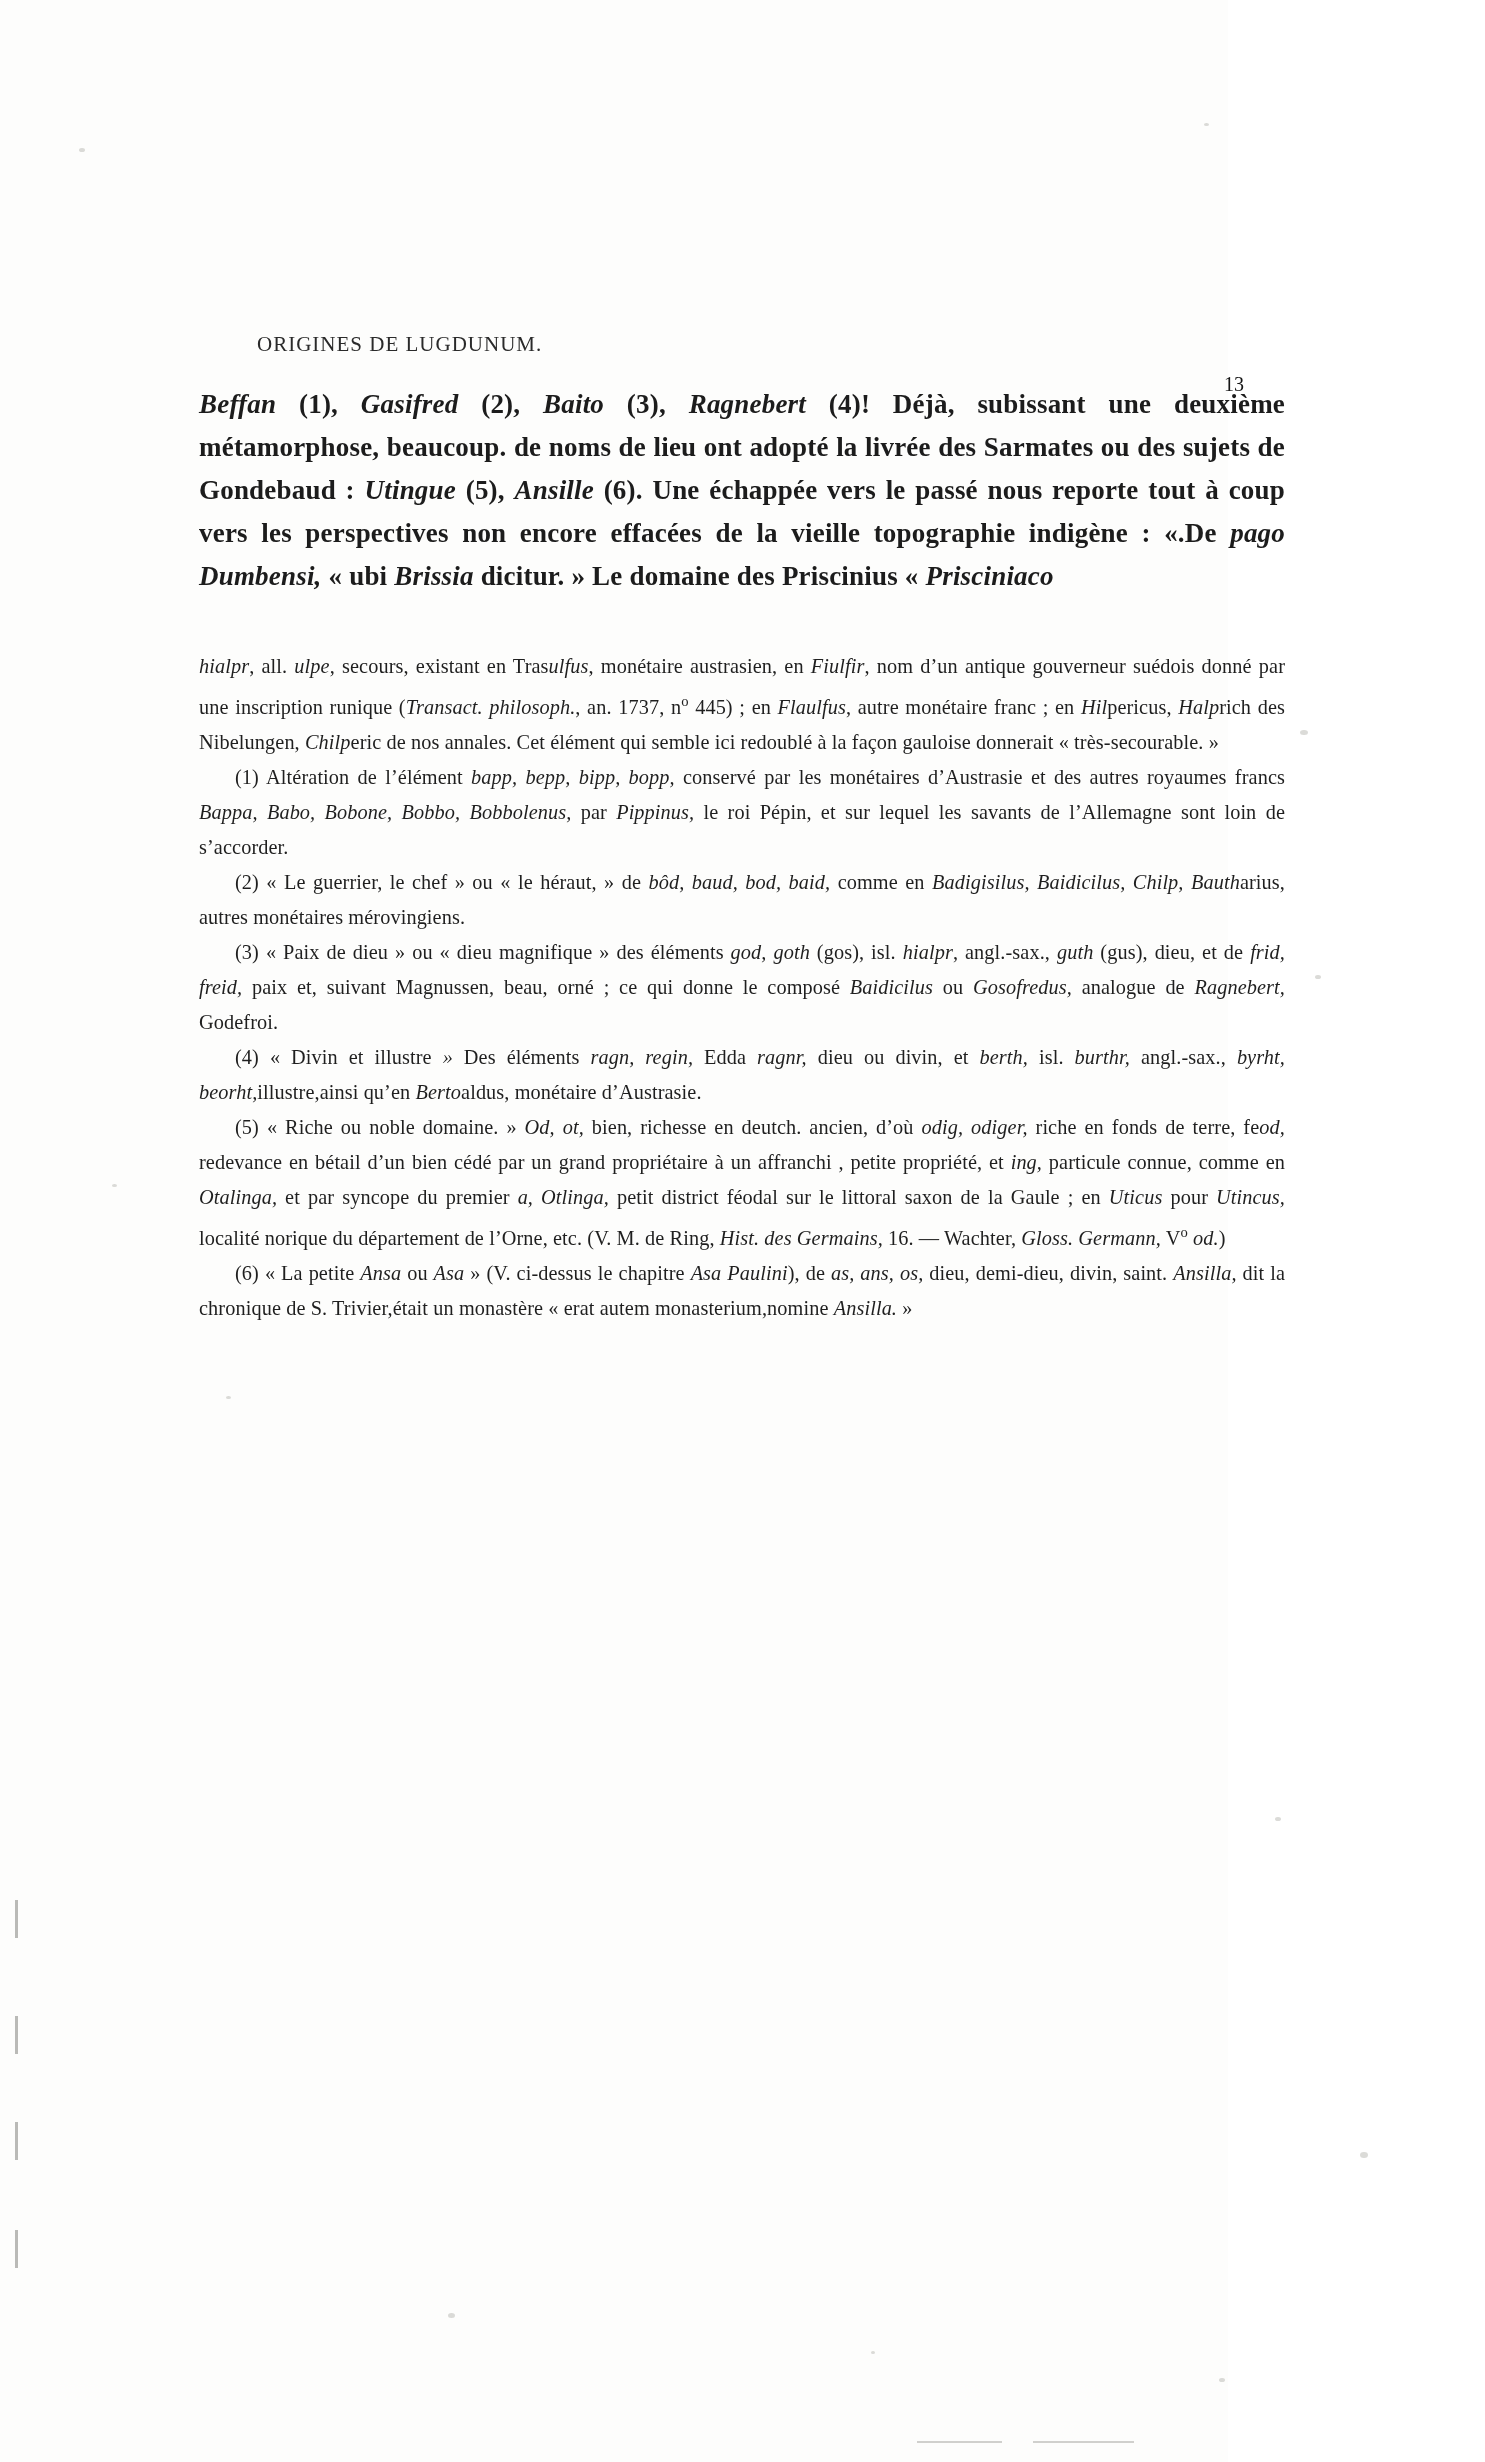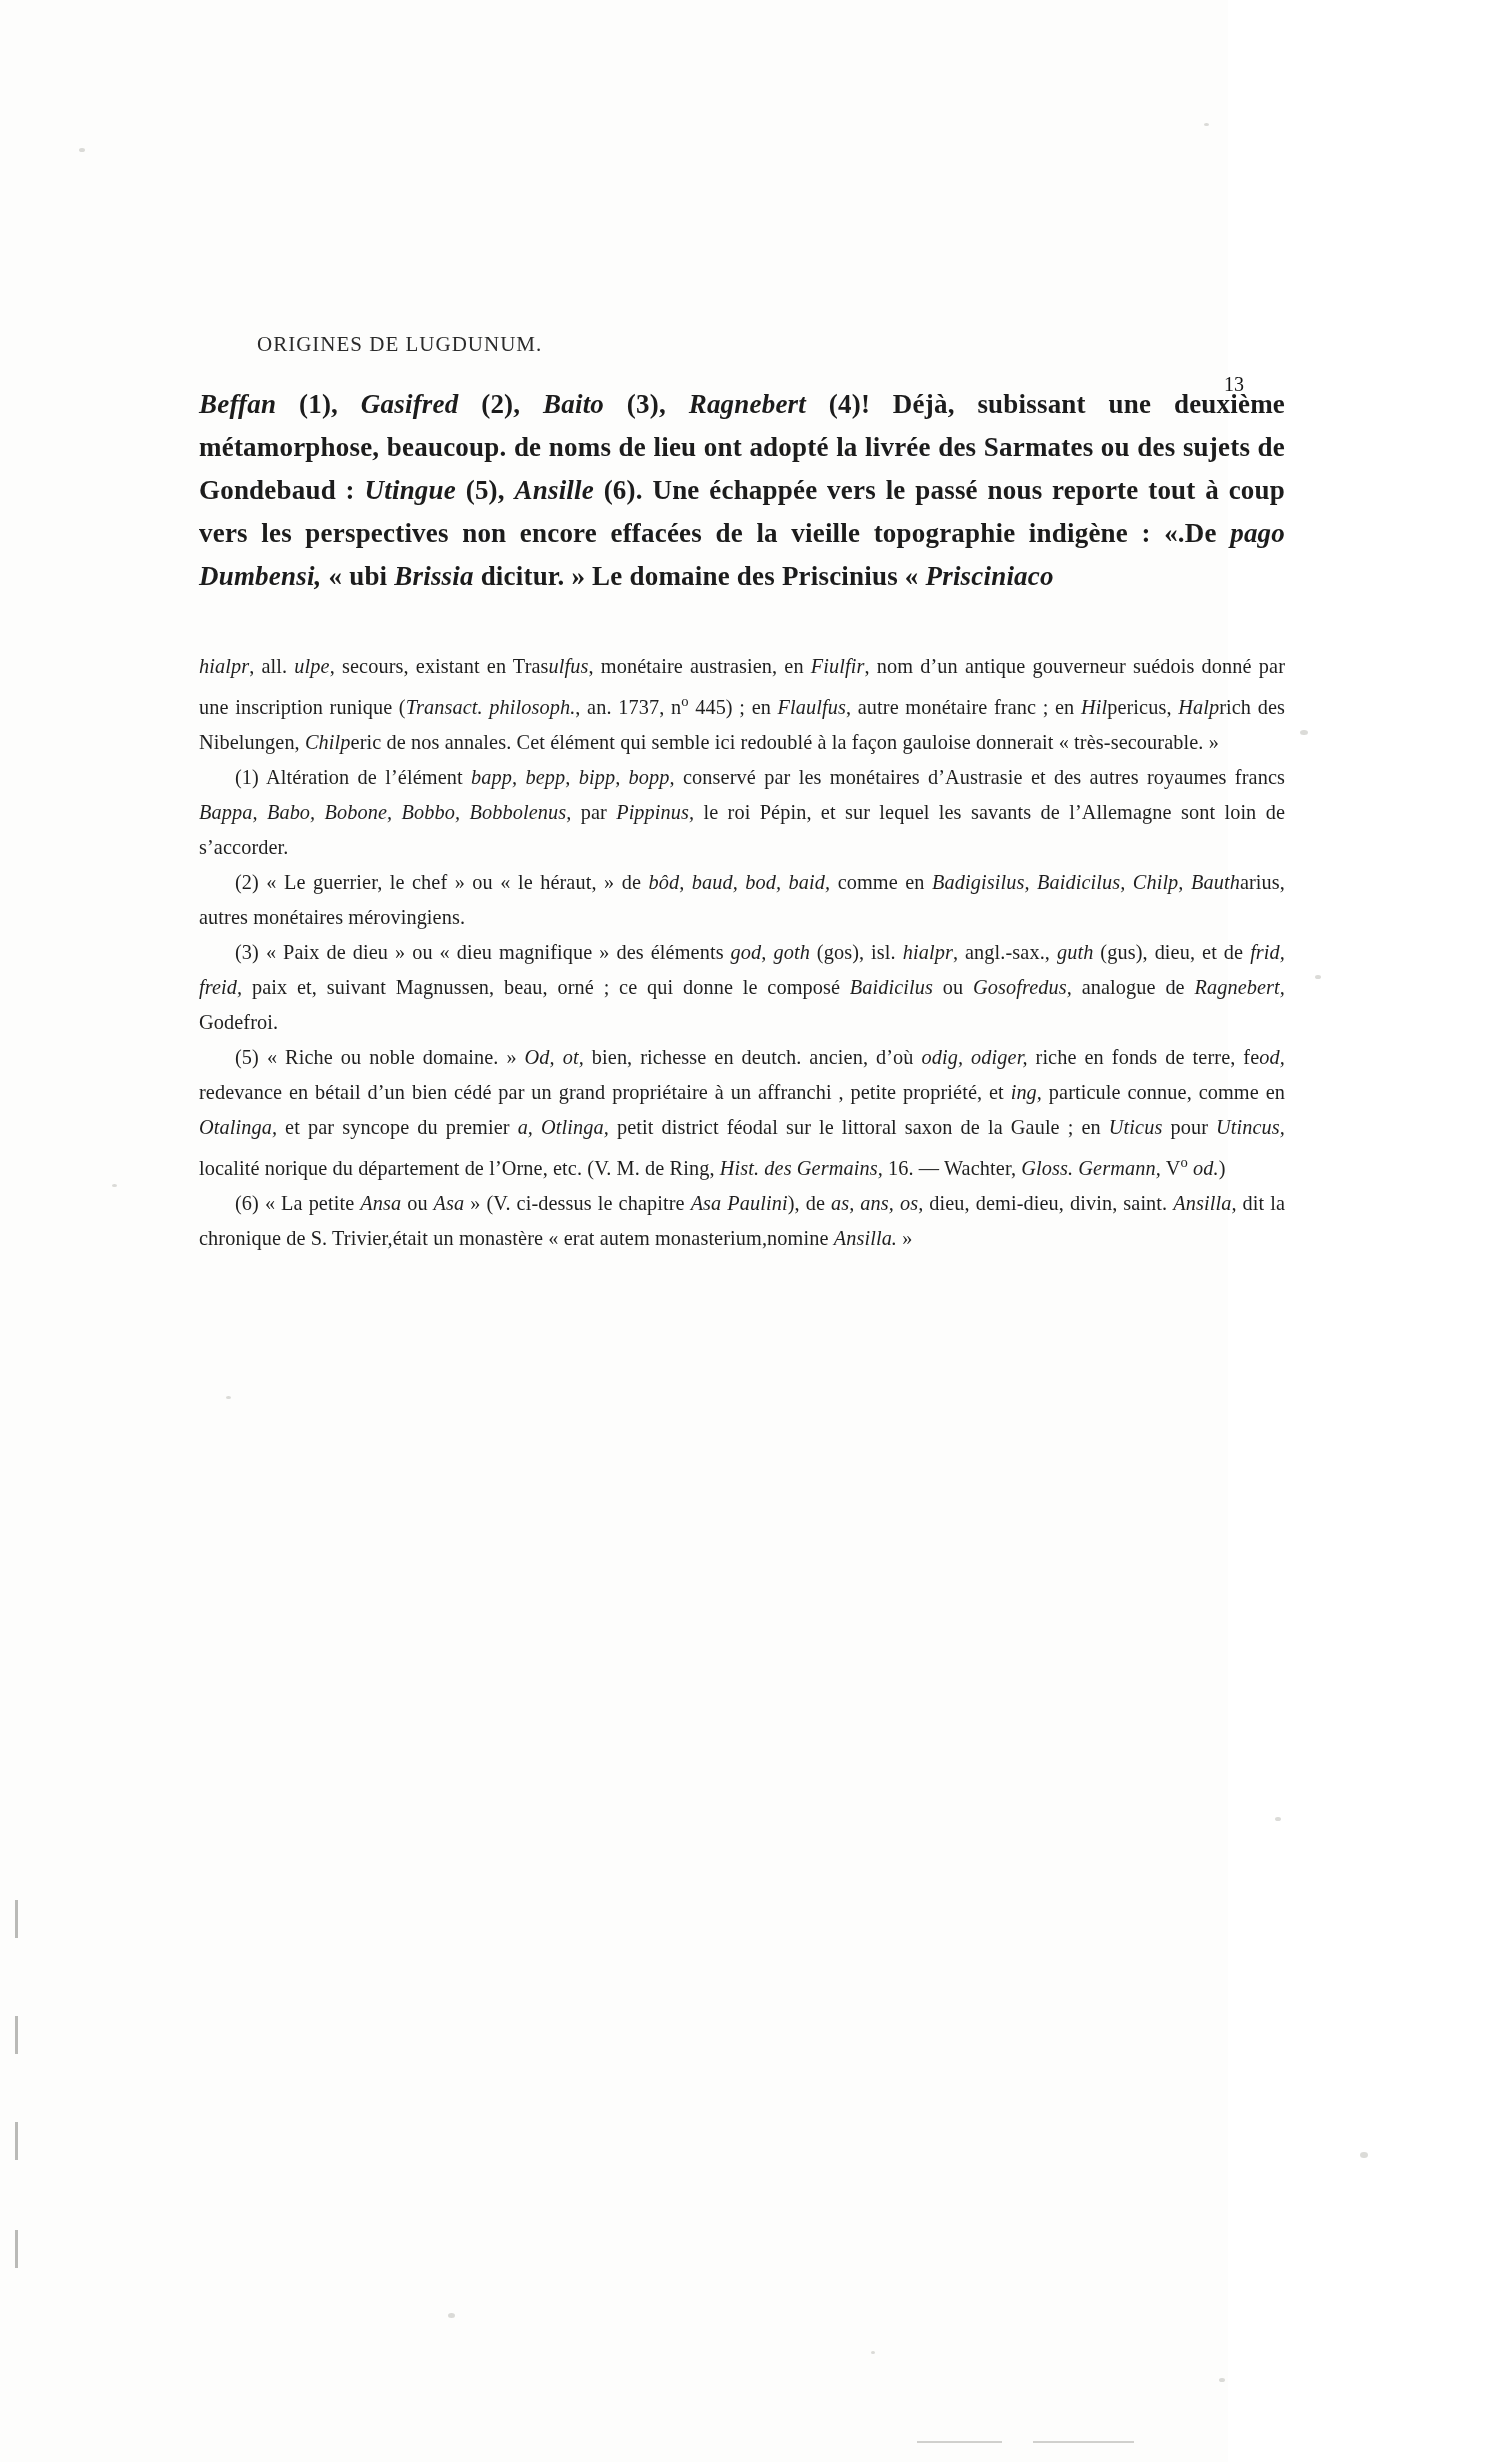--- a/index.html
+++ b/index.html
@@ -137,19 +137,20 @@
       <div class="folio">13</div>
     </div>
 
     <div class="body-text"><i>Beffan</i> (1), <i>Gasifred</i> (2), <i>Baito</i> (3), <i>Ragnebert</i> (4)! Déjà, subissant une deuxième métamorphose, beaucoup. de noms de lieu ont adopté la livrée des Sarmates ou des sujets de Gondebaud : <i>Utingue</i> (5), <i>Ansille</i> (6). Une échappée vers le passé nous reporte tout à coup vers les perspectives non encore effacées de la vieille topographie indigène : «.De <i>pago Dumbensi,</i> « ubi <i>Brissia</i> dicitur. » Le domaine des Priscinius « <i>Prisciniaco</i></div>
 
     <div class="notes">
         <p><i>hialpr</i>, all. <i>ulpe</i>, secours, existant en Tras<i>ulfus</i>, monétaire austrasien, en <i>Fiulfir</i>, nom d’un antique gouverneur suédois donné par une inscription runique (<i>Transact. philosoph.</i>, an. 1737, n<sup>o</sup> 445) ; en <i>Flaulfus</i>, autre monétaire franc ; en <i>Hil</i>pericus, <i>Halp</i>rich des Nibelungen, <i>Chilp</i>eric de nos annales. Cet élément qui semble ici redoublé à la façon gauloise donnerait « très-secourable. »</p>
         <p class="indent">(1) Altération de l’élément <i>bapp, bepp, bipp, bopp,</i> conservé par les monétaires d’Austrasie et des autres royaumes francs <i>Bappa, Babo, Bobone, Bobbo, Bobbolenus,</i> par <i>Pippinus,</i> le roi Pépin, et sur lequel les savants de l’Allemagne sont loin de s’accorder.</p>
         <p class="indent">(2) « Le guerrier, le chef » ou « le héraut, » de <i>bôd, baud, bod, baid,</i> comme en <i>Badigisilus, Baidicilus, Chilp, Bauth</i>arius, autres monétaires mérovingiens.</p>
         <p class="indent">(3) « Paix de dieu » ou « dieu magnifique » des éléments <i>god, goth</i> (gos), isl. <i>hialpr</i>, angl.-sax., <i>guth</i> (gus), dieu, et de <i>frid, freid,</i> paix et, suivant Magnussen, beau, orné ; ce qui donne le composé <i>Baidicilus</i> ou <i>Gosofredus,</i> analogue de <i>Ragnebert,</i> Godefroi.</p>
+        <p class="indent">(4) « Divin et illustre <i>»</i> Des éléments <i>ragn, regin,</i> Edda <i>ragnr,</i> dieu ou divin, et <i>berth,</i> isl. <i>burthr,</i> angl.-sax., <i>byrht, beorht,</i>illustre,ainsi qu’en <i>Berto</i>aldus, monétaire d’Austrasie.</p>
         <p class="indent">(5) « Riche ou noble domaine. » <i>Od, ot,</i> bien, richesse en deutch. ancien, d’où <i>odig, odiger,</i> riche en fonds de terre, fe<i>od,</i> redevance en bétail d’un bien cédé par un grand propriétaire à un affranchi , petite propriété, et <i>ing,</i> particule connue, comme en <i>Otalinga,</i> et par syncope du premier <i>a, Otlinga,</i> petit district féodal sur le littoral saxon de la Gaule ; en <i>Uticus</i> pour <i>Utincus,</i> localité norique du département de l’Orne, etc. (V. M. de Ring, <i>Hist. des Germains,</i> 16. — Wachter, <i>Gloss. Germann,</i> V<sup>o</sup> <i>od.</i>)</p>
         <p class="indent">(6) « La petite <i>Ansa</i> ou <i>Asa</i> » (V. ci-dessus le chapitre <i>Asa Paulini</i>), de <i>as, ans, os,</i> dieu, demi-dieu, divin, saint. <i>Ansilla,</i> dit la chronique de S. Trivier,était un monastère « erat autem monasterium,nomine <i>Ansilla.</i> »</p>
       </div>
 
   </div>
 </div>
 
 
 </body></html>

